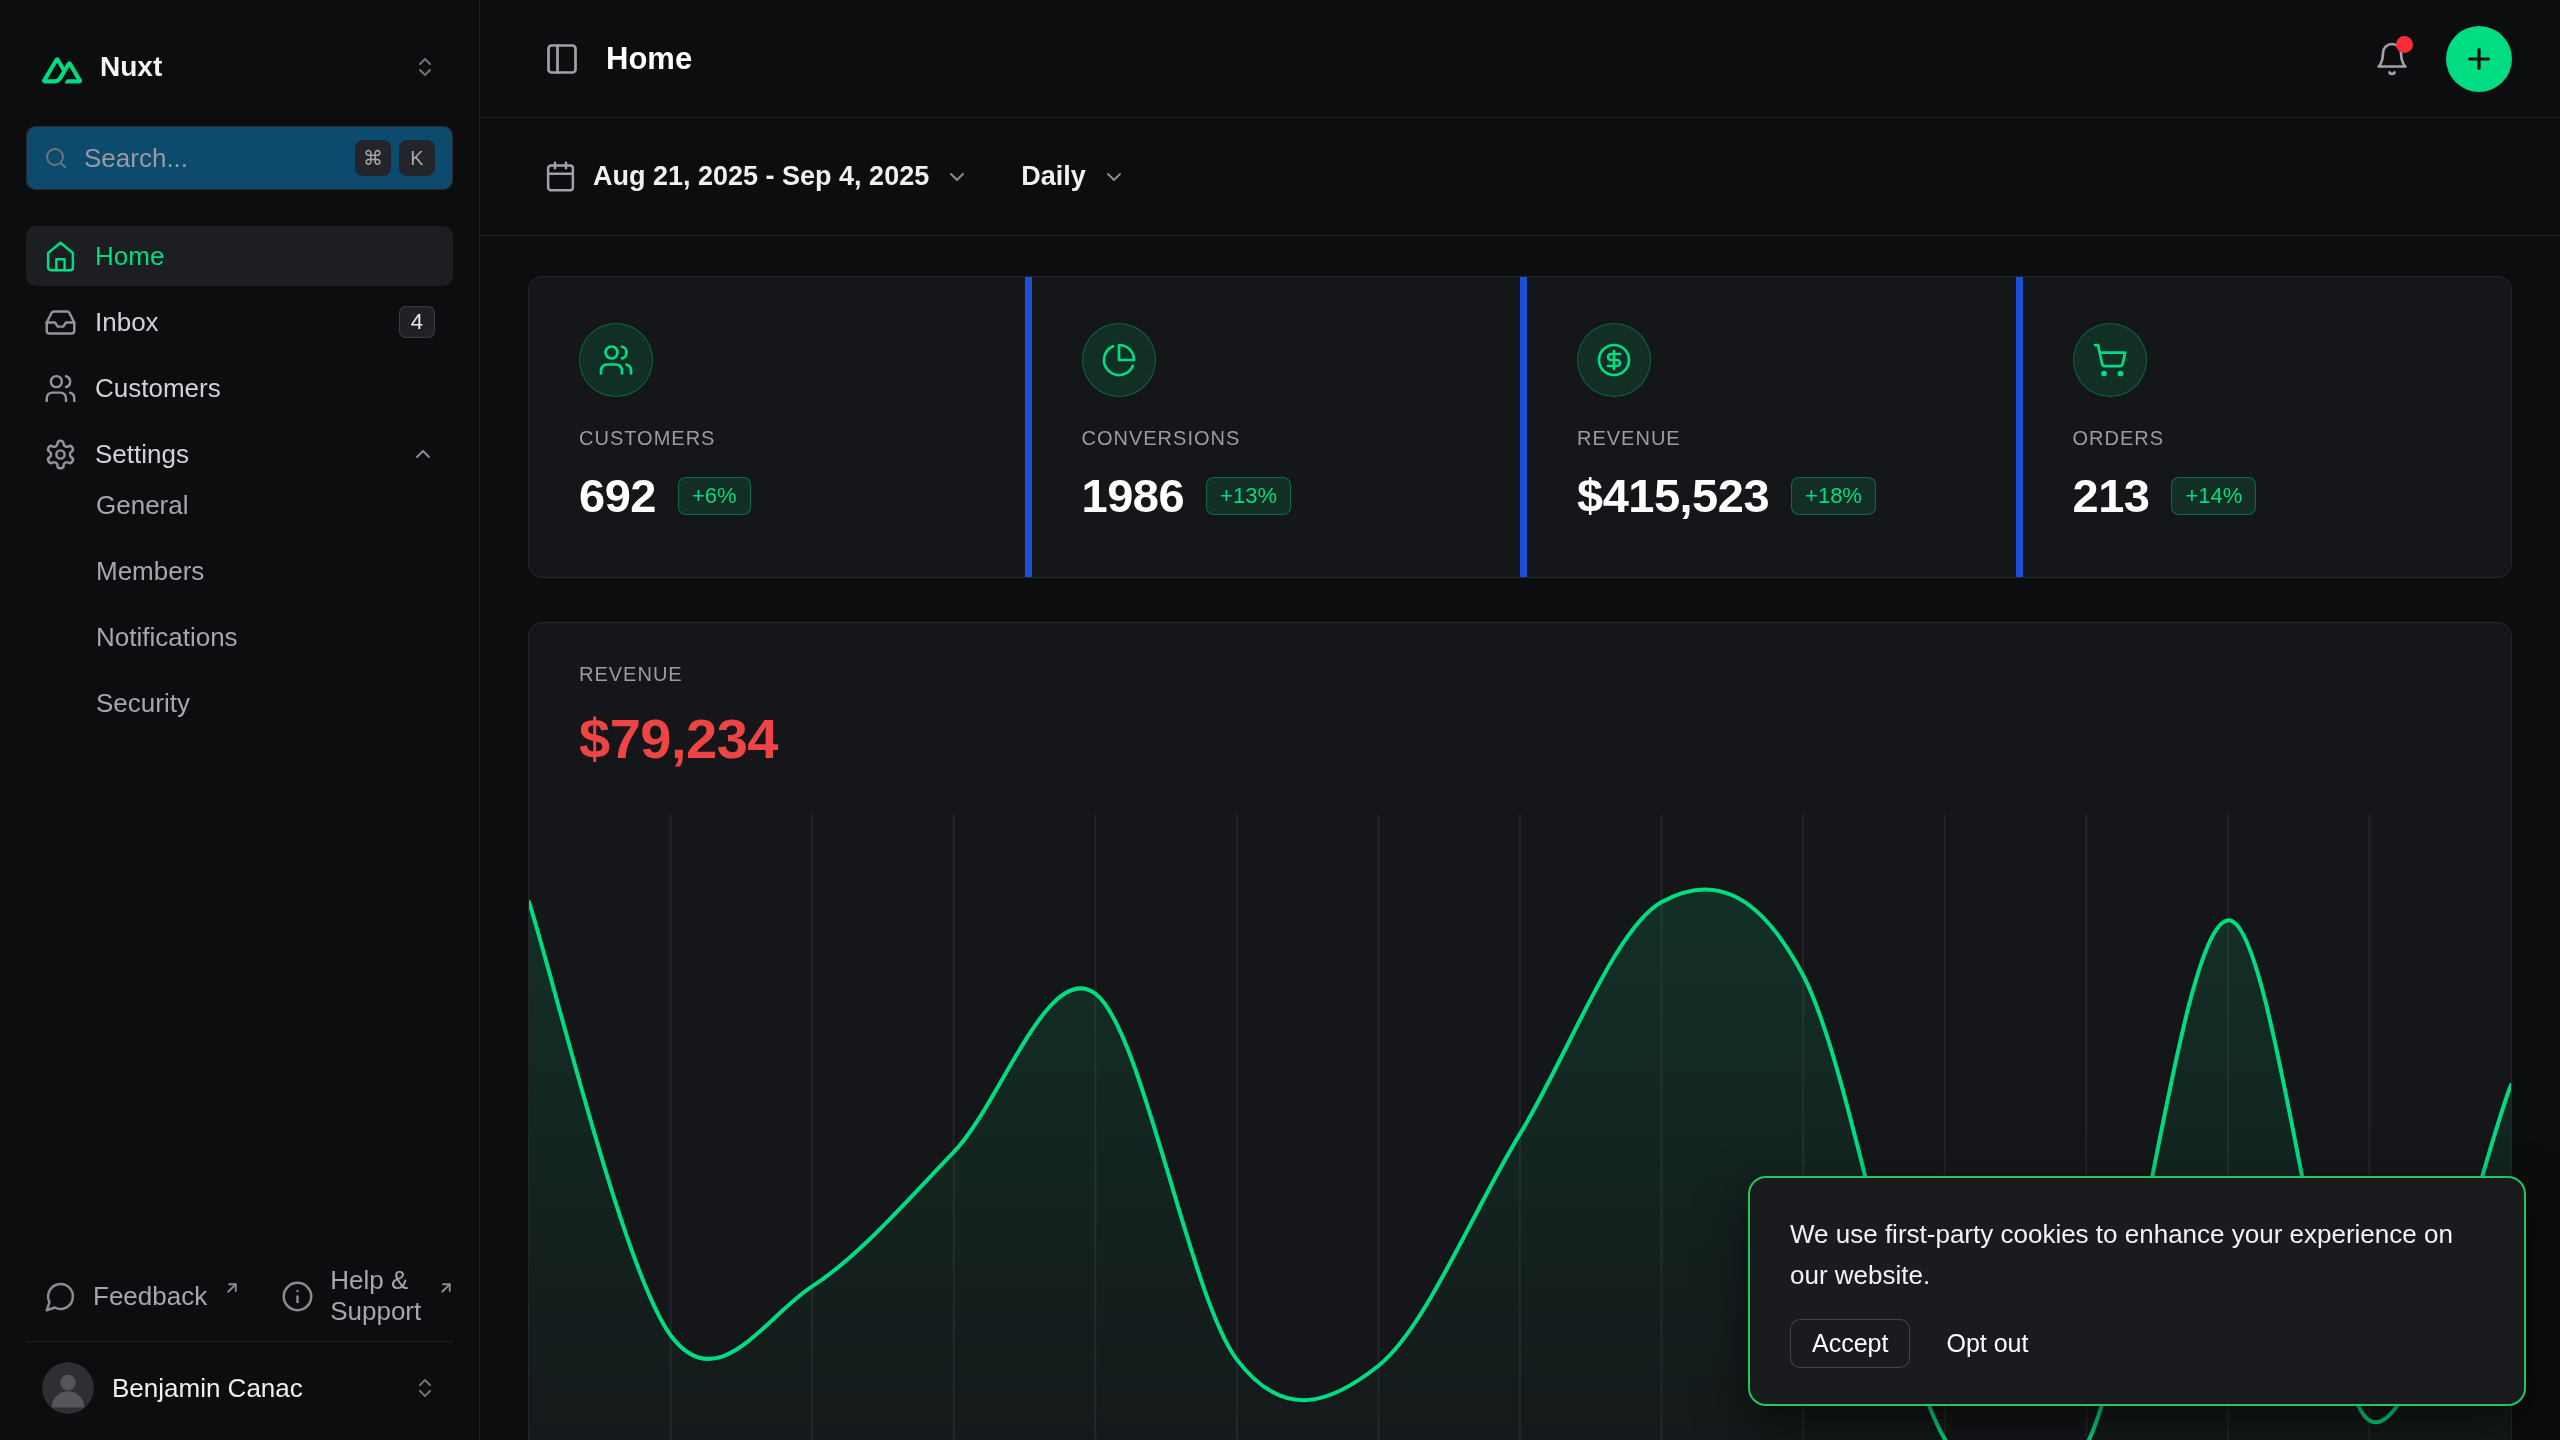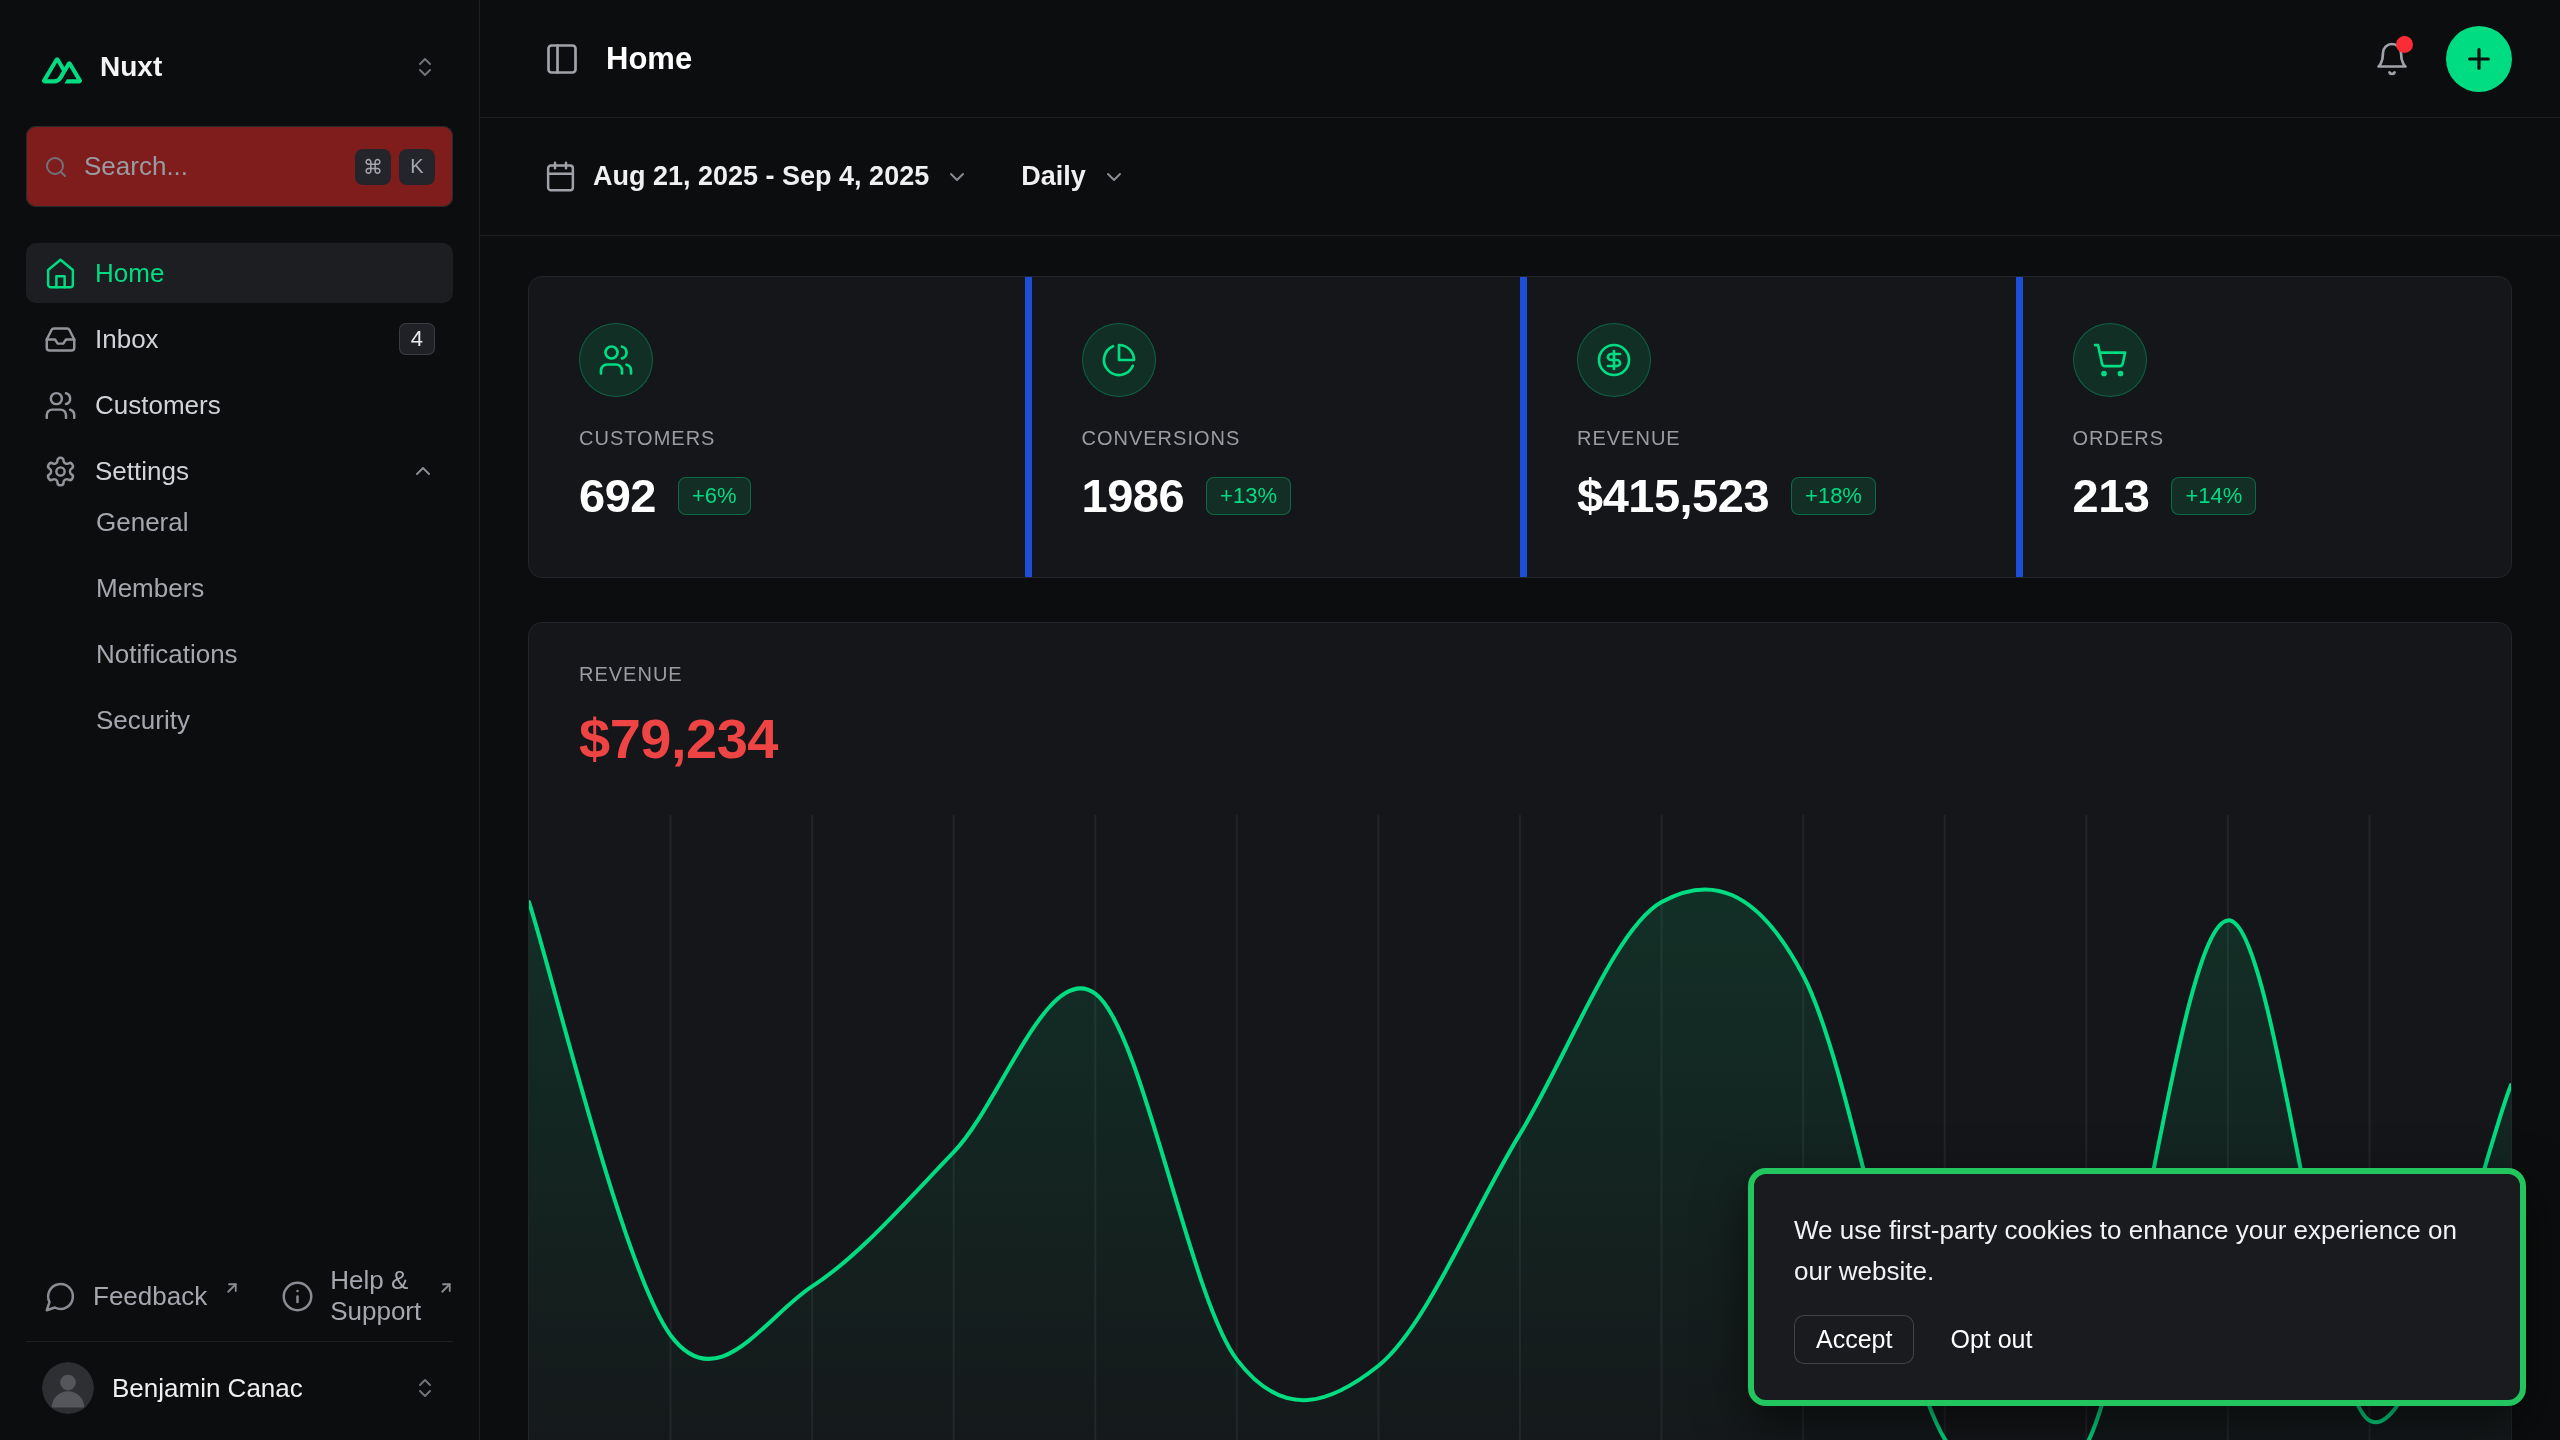--- a/index.html
+++ b/index.html
@@ -20,22 +20,22 @@
     display:flex; flex-direction:column;
     padding:32px 26px 18px;
   }
   .workspace {
     display:flex; align-items:center; gap:18px;
     height:70px; padding:0 16px; border-radius:10px; cursor:pointer;
   }
   .ws-name { flex:1; font-size:28px; font-weight:700; color:#f4f4f6; }
   .chev { color:#72727a; }
   .searchbar {
-    margin-top:24px; height:81px; border-radius:10px;
-    background:#7f1d1d; box-shadow:inset 0 0 0 1px #282a2f;
+    margin-top:24px; height:64px; border-radius:10px;
+    background:#0c4a6e; box-shadow:inset 0 0 0 1px #282a2f;
     display:flex; align-items:center; gap:16px; padding:0 18px; cursor:text;
   }
   .search-placeholder { flex:1; font-size:26px; color:#9a9aa3; }
   .kbds { display:flex; gap:8px; }
   kbd {
     min-width:36px; height:36px; padding:0 8px;
     display:flex; align-items:center; justify-content:center;
     background:#24252a; border-radius:8px; color:#a6a6af;
     font-family:"Liberation Sans","DejaVu Sans",sans-serif; font-size:20px;
   }
@@ -136,21 +136,21 @@
   }
   .revenue-head { padding:40px 50px 0; }
   .revenue-label { font-size:20px; letter-spacing:1px; font-weight:500; color:#9b9ba3; }
   .revenue-value { margin-top:20px; font-size:56px; font-weight:700; color:#ef4444; letter-spacing:-0.5px; }
   .chart-wrap { margin-top:44px; }
   #chart-svg { display:block; width:100%; height:630px; }
 
   
   .cookie-banner {
     position:absolute; right:34px; bottom:34px; width:778px;
-    background:#1a1b1f; border:6px solid #22c55e; border-radius:18px;
+    background:#1a1b1f; border:2px solid #22c55e; border-radius:18px;
     padding:36px 40px; box-shadow:0 18px 50px rgba(0,0,0,.55); z-index:50;
   }
   .cookie-text { font-size:26px; line-height:1.55; color:#f2f2f5; }
   .cookie-actions { margin-top:24px; display:flex; align-items:center; gap:36px; }
   .btn-accept {
     font-family:inherit; font-size:25px; font-weight:500; color:#ffffff;
     background:transparent; border:none; cursor:pointer;
     padding:10px 22px; border-radius:10px; box-shadow:inset 0 0 0 1px #414349;
   }
   .btn-optout {

